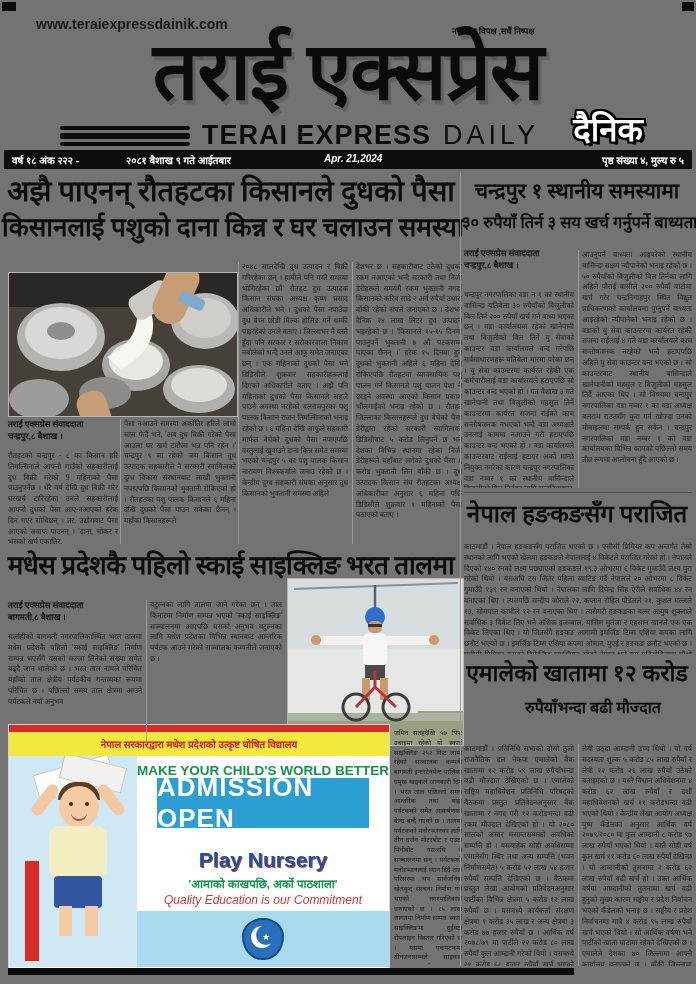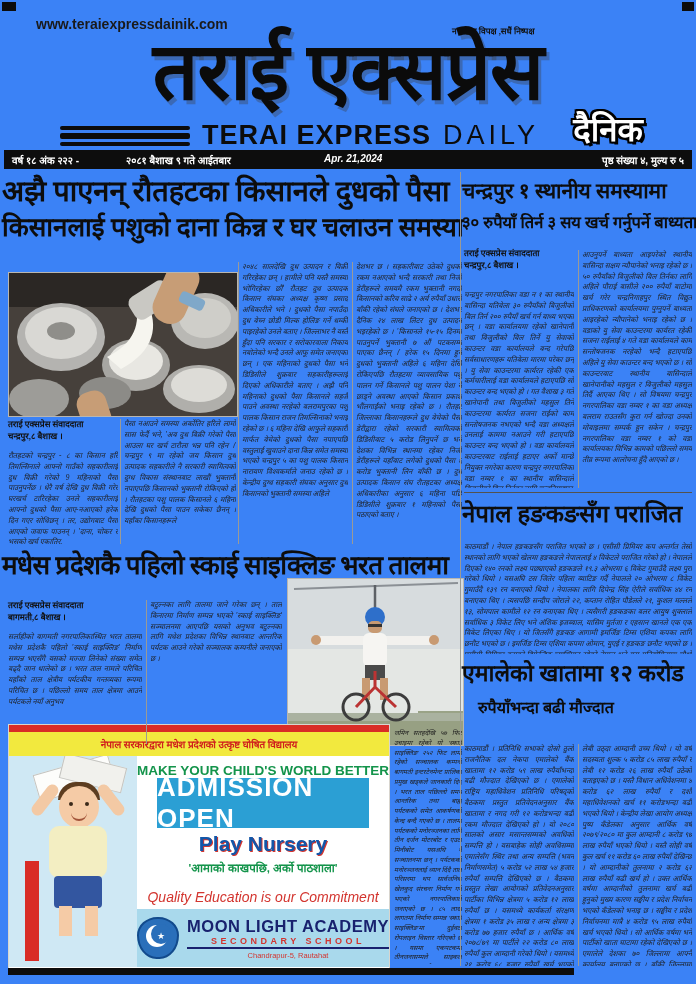--- a/index.html
+++ b/index.html
@@ -1,16 +1,16 @@
 <!DOCTYPE html>
 <html><head>
 <meta charset="utf-8">
 <style>
   html,body{margin:0;padding:0;background:#e8e8e4;}
-  .page{position:relative;width:696px;height:984px;margin:0 auto;background:#3b82f6;overflow:hidden;
+  .page{position:relative;width:696px;height:984px;margin:0 auto;background:#737373;overflow:hidden;
         font-family:"Liberation Serif","DejaVu Serif",serif;color:#161616;}
   .sans{font-family:"Liberation Sans","DejaVu Sans",sans-serif;}
   .abs{position:absolute;}
   .corner{background:#0c0c0c;}
   
   .website{left:36px;top:16px;font-size:14px;font-weight:bold;color:#1a1a1a;}
   .tagline{left:452px;top:25px;font-size:8.5px;font-weight:bold;color:#111;}
   .masthead{left:0;top:30px;width:696px;text-align:center;font-size:80px;line-height:1.05;font-weight:900;
             color:#0b0b0b;white-space:nowrap;text-shadow:3px 4px 0 rgba(60,60,60,.35);letter-spacing:-1px;}
   .mast-sub{left:60px;top:120px;width:490px;display:flex;align-items:center;gap:12px;}
@@ -18,51 +18,51 @@
   .rules div{background:#0c0c0c;height:4px;border-radius:2px;}
   .rules div:nth-child(2){height:6px;}
   .mast-en{font-size:27px;font-weight:900;letter-spacing:1px;color:#0c0c0c;white-space:nowrap;}
   .mast-daily{font-size:27px;font-weight:400;letter-spacing:4px;color:#0c0c0c;white-space:nowrap;}
   .badge{left:552px;top:108px;width:112px;height:44px;text-align:center;font-size:33px;font-weight:900;line-height:44px;
          color:#fff;white-space:nowrap;
          text-shadow:-2px -2px 0 #000,2px -2px 0 #000,-2px 2px 0 #000,2px 2px 0 #000,0 -2px 0 #000,0 2px 0 #000,-2px 0 0 #000,2px 0 0 #000,3px 3px 0 #000;}
   .datebar{left:4px;top:150px;width:688px;height:19px;background:#0d0d0d;color:#fff;font-size:10px;font-weight:bold;}
   .datebar span{position:absolute;top:3px;white-space:nowrap;}
   
-  .h-big{font-weight:900;color:#0d0d0d;white-space:nowrap;text-align:left;}
+  .h-big{font-weight:900;color:#0d0d0d;white-space:nowrap;text-align:center;}
   .lead-h1{left:2px;top:170px;width:458px;font-size:29px;}
   .lead-h2{left:2px;top:208px;width:458px;font-size:26px;}
   .cyc-h1{left:2px;top:546px;width:458px;font-size:26px;letter-spacing:-0.5px;}
   .ch-h1{left:462px;top:176px;width:230px;font-size:21px;}
   .ch-h2{left:462px;top:210px;width:230px;font-size:16.5px;}
   .hk-h1{left:462px;top:496px;width:230px;font-size:24px;}
   .uml-h1{left:462px;top:656px;width:230px;font-size:23px;}
   .uml-h2{left:478px;top:696px;width:230px;font-size:16px;}
   
-  .col{font-size:7.3px;line-height:1.48;text-align:justify;color:#1d1d1d;overflow:hidden;font-style:italic;}
+  .col{font-size:7.3px;line-height:1.48;text-align:justify;color:#1d1d1d;overflow:hidden;}
   .tiny{font-size:6.5px;line-height:1.5;}
   .byline{font-size:8.5px;font-weight:bold;line-height:1.4;color:#111;}
   .rule-v{width:1px;background:#9a9a96;}
   .rule-h{height:1px;background:#55524e;}
   
   .photo{border:1px solid #b9b6b0;background:#ddd;overflow:hidden;}
   
   .ad{left:8px;top:724px;width:380px;height:244px;background:#fff;border:1px solid #d8d5ce;}
   .ad-redbar{height:7px;background:#d92c26;}
   .ad-yellow{height:24px;background:#f2e93e;display:flex;align-items:center;justify-content:center;}
   .ad-yellow span{color:#d01f1d;font-size:10px;font-weight:bold;}
   .ad-body{display:flex;height:211px;}
   .ad-left{position:relative;width:148px;background:#cfe8f4;overflow:hidden;}
   .ad-right{position:relative;flex:1;display:flex;flex-direction:column;align-items:center;background:#fff;}
   .ad-tag{margin-top:7px;color:#14944b;font-size:13.5px;font-weight:900;white-space:nowrap;}
   .ad-adm{width:212px;height:50px;background:#2b9fd4;color:#fff;font-size:26px;font-weight:900;
           display:flex;align-items:center;justify-content:center;letter-spacing:1px;}
-  .ad-prog{margin-top:4px;color:#1356a8;font-size:21px;font-weight:900;text-shadow:1px 1px 0 #d3352f;}
+  .ad-prog{margin-top:20px;color:#1356a8;font-size:21px;font-weight:900;text-shadow:1px 1px 0 #d3352f;}
   .ad-slogan{margin-top:4px;color:#14944b;font-size:11.5px;font-weight:bold;white-space:nowrap;}
-  .ad-quality{margin-top:14px;color:#d3352f;font-size:14px;font-style:italic;}
+  .ad-quality{margin-top:2px;color:#d3352f;font-size:12px;font-style:italic;}
   .ad-footer{margin-top:4px;width:100%;flex:1;background:#a9d9ec;display:flex;align-items:center;justify-content:center;gap:8px;}
   .logo{position:relative;width:38px;height:38px;background:#2a6fba;border:2px solid #124a8c;border-radius:50% 50% 48% 48%/45% 45% 58% 58%;}
   .logo .moon{position:absolute;left:7px;top:6px;width:22px;height:22px;background:#fff;border-radius:50%;}
   .logo .moon2{position:absolute;left:12px;top:5px;width:20px;height:20px;background:#2a6fba;border-radius:50%;}
   .logo .star{position:absolute;left:18px;top:12px;color:#fff;font-size:9px;}
   .school-block{text-align:center;}
   .school-name{color:#18216e;font-size:16.5px;font-weight:900;letter-spacing:.5px;white-space:nowrap;}
   .school-type{color:#d3352f;font-size:9px;font-weight:bold;letter-spacing:3.5px;border-bottom:2px solid #18216e;padding-bottom:1px;white-space:nowrap;}
   .school-addr{color:#d3352f;font-size:7.5px;margin-top:2px;}
   
@@ -209,25 +209,20 @@
         <div class="ad-adm">ADMISSION OPEN</div>
         <div class="ad-prog">Play Nursery</div>
         <div class="ad-slogan">'आमाको काखपछि, अर्को पाठशाला'</div>
         <div class="ad-quality">Quality Education is our Commitment</div>
         <div class="ad-footer">
           <div class="logo">
             <div class="moon"></div>
               <div class="moon2"></div>
               <div class="star">★</div>
           </div>
-          <div class="school-block">
-            <div class="school-name">MOON LIGHT ACADEMY</div>
-            <div class="school-type">SECONDARY SCHOOL</div>
-            <div class="school-addr">Chandrapur-5, Rautahat</div>
-          </div>
         </div>
       </div>
     </div>
   </div>
 
   <div class="abs blackbar"></div>
 
   <div class="abs h-big ch-h1">चन्द्रपुर १ स्थानीय समस्यामा</div>
   <div class="abs h-big ch-h2">३० रुपैयाँ तिर्न ३ सय खर्च गर्नुपर्ने बाध्यता</div>
   <div class="abs byline" style="left:464px;top:248px;width:112px;">

